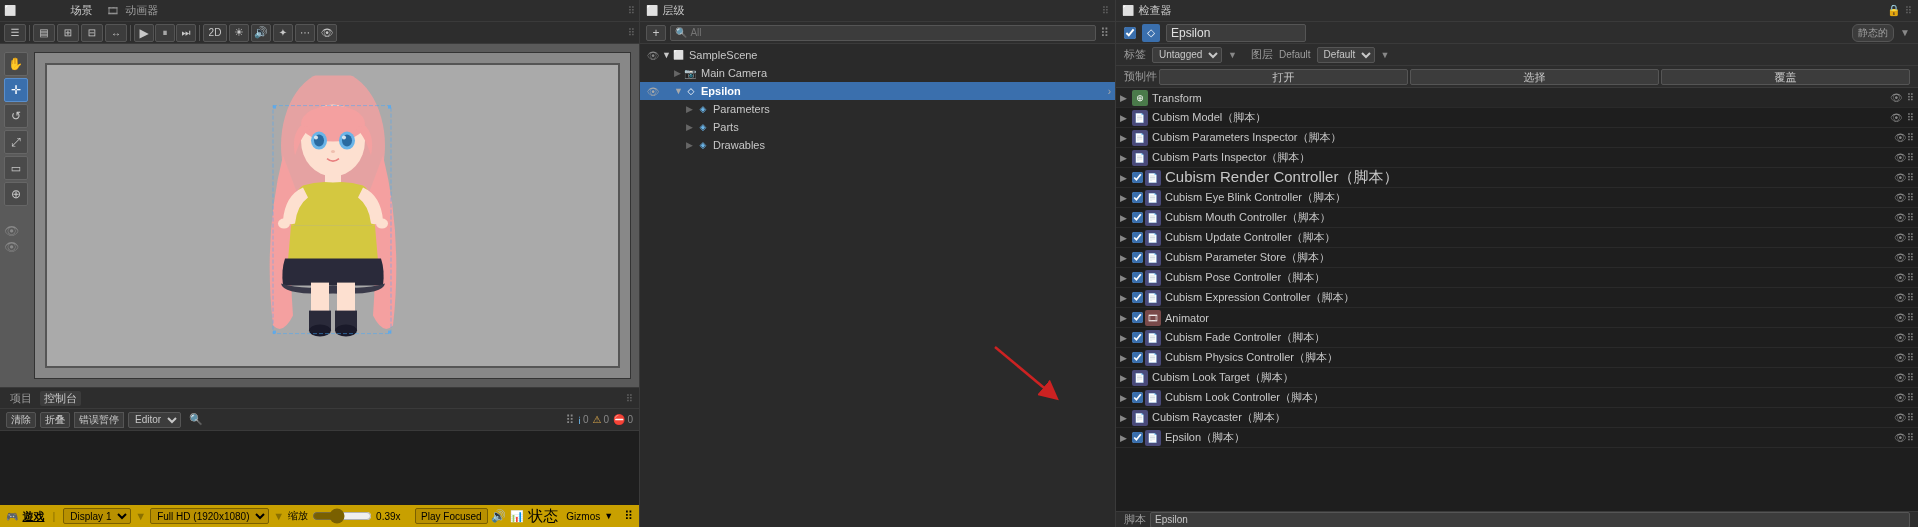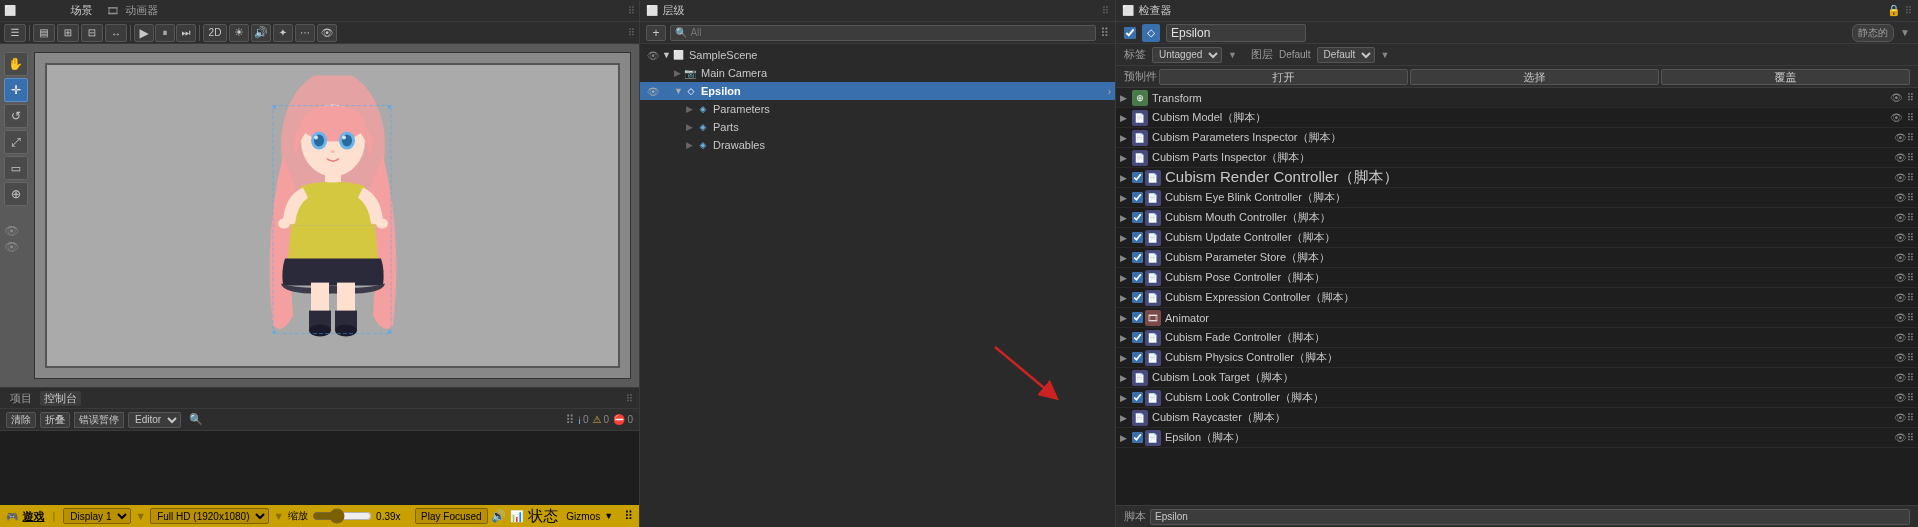--- a/index.html
+++ b/index.html
@@ -489,21 +489,21 @@
           <span style="width:10px; color:#888; font-size:9px; margin-right:2px;">▶</span>
           <input type="checkbox" checked="" style="width: 11px; height: 11px; margin-right: 2px; accent-color: rgb(58, 111, 173);">
           <span style="width:16px; height:16px; margin-right:4px; background:#4a4a7a; border-radius:2px; display:inline-flex; align-items:center; justify-content:center; font-size:9px; color:#fff;">📄</span>
           <span style="flex:1; font-size:11px; color:#c8c8c8;">Epsilon（脚本）</span>
           <span style="color:#888; font-size:10px; cursor:pointer;">👁</span>
           <span style="color:#888; font-size:10px; cursor:pointer;">⠿</span>
         </div>
 
       </div>
 
-      <div style="height:22px; background:#2d2d2d; border-top:1px solid #3a3a3a; display:flex; align-items:center; padding:0 8px; gap:4px; font-size:11px;margin-top:44px;">
+      <div style="height:16px; background:#2d2d2d; border-top:1px solid #3a3a3a; display:flex; align-items:center; padding:0 8px; gap:4px; font-size:11px;margin-top:44px;">
         <span style="color:#9d9d9d;">脚本</span>
         <input style="flex: 1 1 0%; height: 16px; background: rgb(60, 60, 60); border: 1px solid rgb(85, 85, 85); color: rgb(200, 200, 200); font-size: 10px; padding: 0px 4px; border-radius: 2px; font-family: inherit;" value="Epsilon">
       </div>
 
     </div>
 
   </div>
 
 </div>
 

